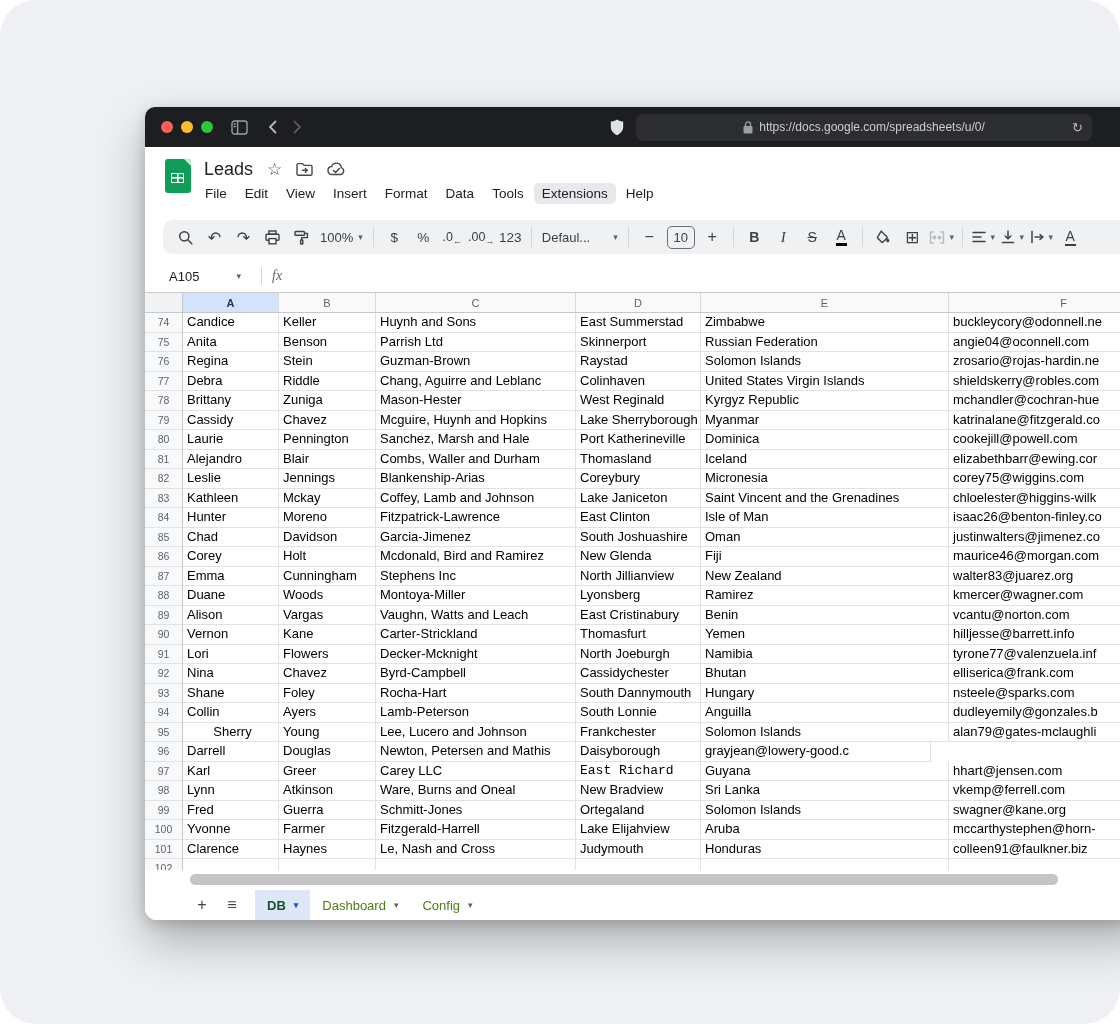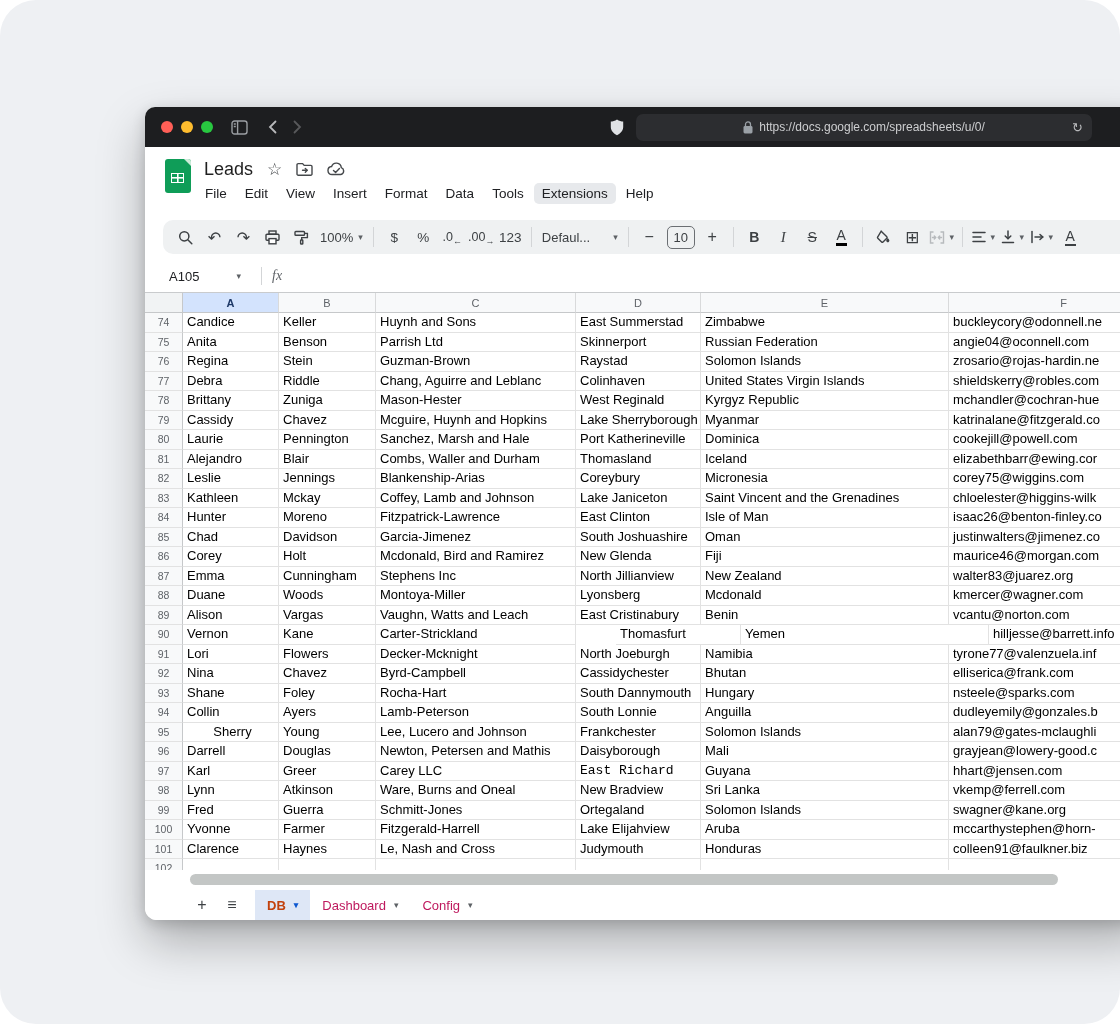--- a/index.html
+++ b/index.html
@@ -67,23 +67,23 @@
   .g-colhead.sel{background:#d3e3fd;color:#1c3766;font-weight:700;}
   .g-rowhead{width:38px;flex:0 0 38px;box-sizing:border-box;background:#f8f9fa;border-right:1px solid #c6c8ca;border-bottom:1px solid #e2e2e2;
              color:#5f6368;font-size:10.5px;display:flex;align-items:center;justify-content:center;}
   .g-cell{box-sizing:border-box;border-right:1px solid #e2e2e2;border-bottom:1px solid #e2e2e2;background:#fff;
           font-size:13px;color:#000;line-height:18.5px;padding-left:4px;white-space:nowrap;overflow:hidden;flex:0 0 auto;}
   
   .hscroll{height:20px;flex:0 0 20px;background:#fff;position:relative;}
   .hthumb{position:absolute;left:45px;top:4px;width:868px;height:11px;border-radius:6px;background:#c3c6c5;}
   .tabbar{height:30px;flex:0 0 30px;background:#fff;display:flex;align-items:center;padding-left:42px;font-size:13px;}
   .tb-btn{width:30px;height:30px;display:flex;align-items:center;justify-content:center;font-size:16px;color:#3d4144;}
-  .tab{height:30px;display:flex;align-items:center;padding:0 12px;color:#be185d;font-weight:500;gap:2px;}
+  .tab{height:30px;display:flex;align-items:center;padding:0 12px;color:#4d7c0f;font-weight:500;gap:2px;}
   .tab::after{content:"▾";font-size:9px;margin-left:6px;color:#5d6165;}
-  .tab.active{background:#dee7f6;color:#c2410c;font-weight:700;}
+  .tab.active{background:#dee7f6;color:#14532d;font-weight:700;}
   .tab.active::after{color:#0b57d0;}
   svg{flex:0 0 auto;}
 </style>
 </head>
 <body>
 
 <div class="canvas">
   <div class="window">
 
     <div class="chrome">
@@ -404,38 +404,38 @@
           <div class="g-cell" style="width: 125px;">North Jillianview</div>
           <div class="g-cell" style="width: 248px;">New Zealand</div>
           <div class="g-cell" style="width: 230px;">walter83@juarez.org</div>
         </div>
         <div class="g-row">
           <div class="g-rowhead">88</div>
           <div class="g-cell" style="width: 96px;">Duane</div>
           <div class="g-cell" style="width: 97px;">Woods</div>
           <div class="g-cell" style="width: 200px;">Montoya-Miller</div>
           <div class="g-cell" style="width: 125px;">Lyonsberg</div>
-          <div class="g-cell" style="width: 248px;">Mcdonald</div>
+          <div class="g-cell" style="width: 248px;">Ramirez</div>
           <div class="g-cell" style="width: 230px;">kmercer@wagner.com</div>
         </div>
         <div class="g-row">
           <div class="g-rowhead">89</div>
           <div class="g-cell" style="width: 96px;">Alison</div>
           <div class="g-cell" style="width: 97px;">Vargas</div>
           <div class="g-cell" style="width: 200px;">Vaughn, Watts and Leach</div>
           <div class="g-cell" style="width: 125px;">East Cristinabury</div>
           <div class="g-cell" style="width: 248px;">Benin</div>
           <div class="g-cell" style="width: 230px;">vcantu@norton.com</div>
         </div>
         <div class="g-row">
           <div class="g-rowhead">90</div>
           <div class="g-cell" style="width: 96px;">Vernon</div>
           <div class="g-cell" style="width: 97px;">Kane</div>
           <div class="g-cell" style="width: 200px;">Carter-Strickland</div>
-          <div class="g-cell" style="width: 125px; margin-left: 40px;">Thomasfurt</div>
+          <div class="g-cell" style="width: 125px;">Thomasfurt</div>
           <div class="g-cell" style="width: 248px;">Yemen</div>
           <div class="g-cell" style="width: 230px;">hilljesse@barrett.info</div>
         </div>
         <div class="g-row">
           <div class="g-rowhead">91</div>
           <div class="g-cell" style="width: 96px;">Lori</div>
           <div class="g-cell" style="width: 97px;">Flowers</div>
           <div class="g-cell" style="width: 200px;">Decker-Mcknight</div>
           <div class="g-cell" style="width: 125px;">North Joeburgh</div>
           <div class="g-cell" style="width: 248px;">Namibia</div>
@@ -476,21 +476,20 @@
           <div class="g-cell" style="width: 125px;">Frankchester</div>
           <div class="g-cell" style="width: 248px;">Solomon Islands</div>
           <div class="g-cell" style="width: 230px;">alan79@gates-mclaughli</div>
         </div>
         <div class="g-row">
           <div class="g-rowhead">96</div>
           <div class="g-cell" style="width: 96px;">Darrell</div>
           <div class="g-cell" style="width: 97px;">Douglas</div>
           <div class="g-cell" style="width: 200px;">Newton, Petersen and Mathis</div>
           <div class="g-cell" style="width: 125px;">Daisyborough</div>
-          <div class="g-cell" style="width: 248px;">Mali</div>
           <div class="g-cell" style="width: 230px;">grayjean@lowery-good.c</div>
         </div>
         <div class="g-row">
           <div class="g-rowhead">97</div>
           <div class="g-cell" style="width: 96px;">Karl</div>
           <div class="g-cell" style="width: 97px;">Greer</div>
           <div class="g-cell" style="width: 200px;">Carey LLC</div>
           <div class="g-cell" style="width: 125px; font-family: Liberation Mono, monospace;">East Richard</div>
           <div class="g-cell" style="width: 248px;">Guyana</div>
           <div class="g-cell" style="width: 230px;">hhart@jensen.com</div>

